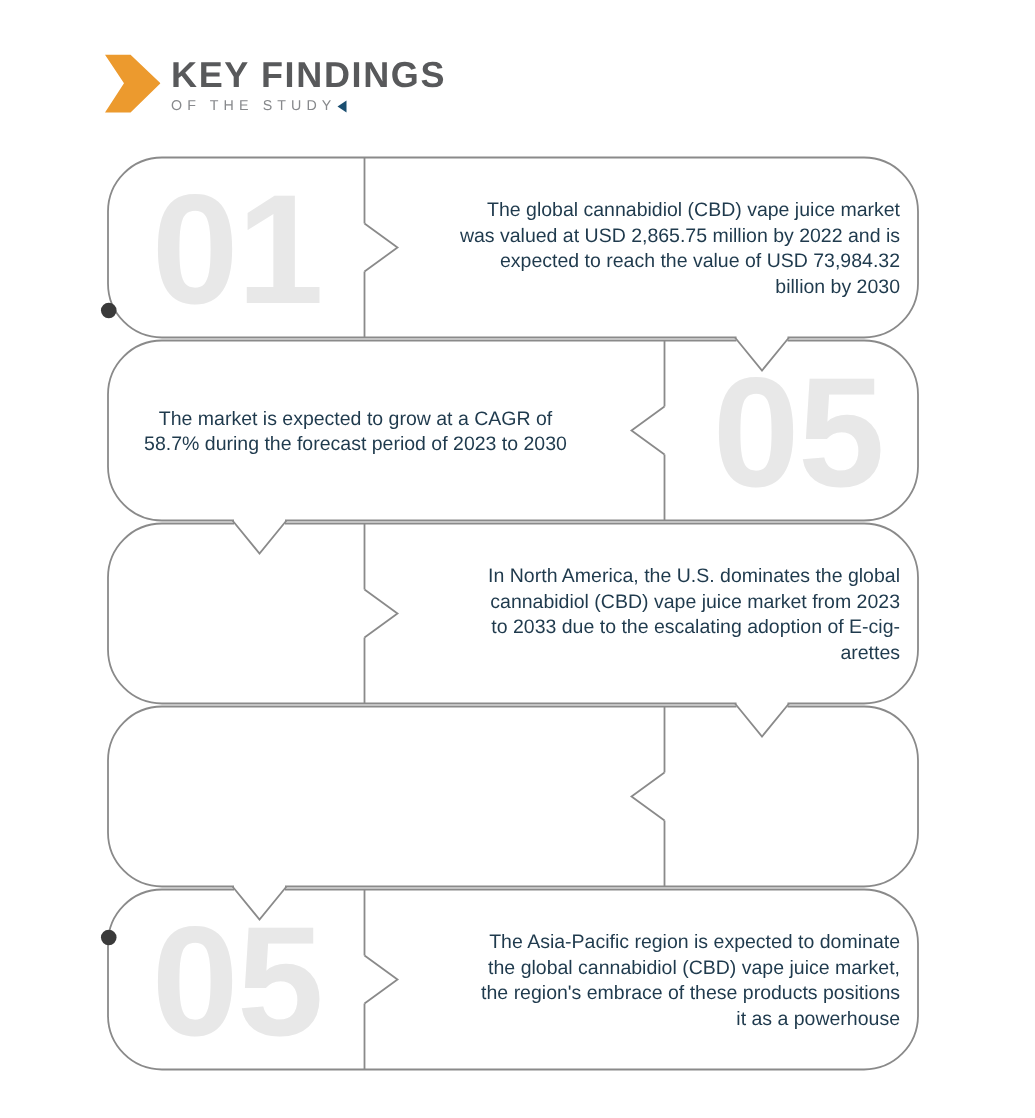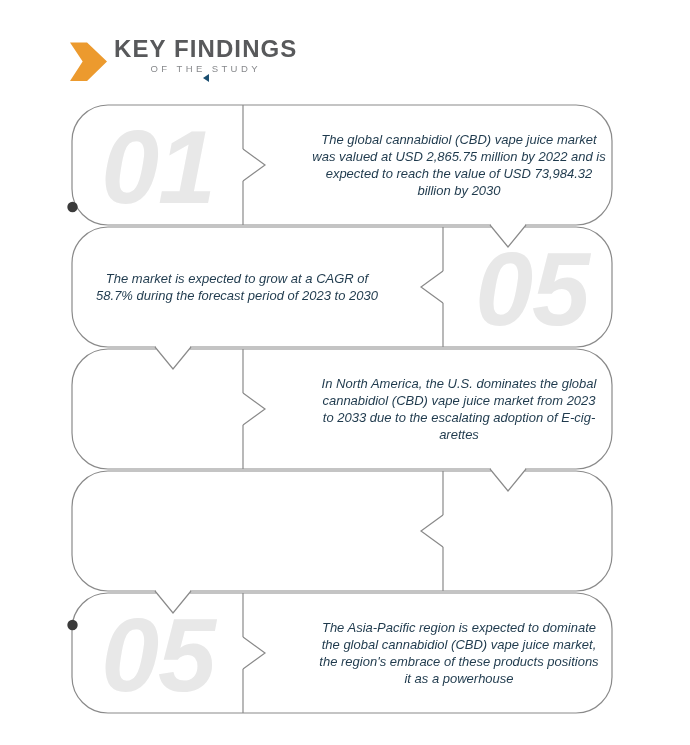--- a/index.html
+++ b/index.html
@@ -9,43 +9,43 @@
   }
   
   .logo{position:absolute;left:70px;top:36px;display:flex;align-items:flex-end;}
   .logo-arrow{width:37px;height:40px;display:block;}
   .logo-text{margin-left:7px;}
   .logo-title{
     font-weight:bold;font-size:24px;line-height:25px;color:#58595B;letter-spacing:1.1px;
   }
   .logo-sub{
     display:flex;align-items:center;margin-top:2px;
-    font-size:9.5px;color:#87898C;letter-spacing:3.4px;flex-direction:column;
+    font-size:9.5px;color:#87898C;letter-spacing:3.4px;
   }
   .sub-dot{
     display:inline-block;width:0;height:0;margin-left:1px;
     border-right:6px solid #1A4E70;border-top:4px solid transparent;border-bottom:4px solid transparent;
   }
   
   .linework{position:absolute;left:0;top:0;}
   
-  .card{position:absolute;left:72px;width:483px;height:120px;font-style:italic;}
+  .card{position:absolute;left:72px;width:483px;height:120px;}
   .c1{top:105px}.c2{top:227px}.c3{top:349px}.c4{top:471px}.c5{top:593px}
   .num{
     position:absolute;top:0;height:120px;display:flex;align-items:center;justify-content:center;
     font-weight:bold;font-size:104px;color:#E8E8E8;letter-spacing:-1px;
     transform:translateY(2px);
   }
   .num-left{left:10px;width:152px;}
   .num-right{left:384px;width:152px;}
   .txt{
     position:absolute;top:0;height:120px;display:flex;flex-direction:column;justify-content:center;
     font-size:13px;line-height:17px;color:#1F3A4D;white-space:pre-line;
   }
-  .txt-right-side{left:229px;width:316px;text-align:center;}   
+  .txt-right-side{left:212px;width:316px;text-align:right;}   
   .txt-left-side{left:7px;width:316px;text-align:center;}     
 </style>
 </head>
 <body>
 
 <div class="canvas">
 
   <svg class="linework" width="690" height="745" viewBox="0 0 690 745">
 
     <g fill="none" stroke="#8A8A8A" stroke-width="1.2">

